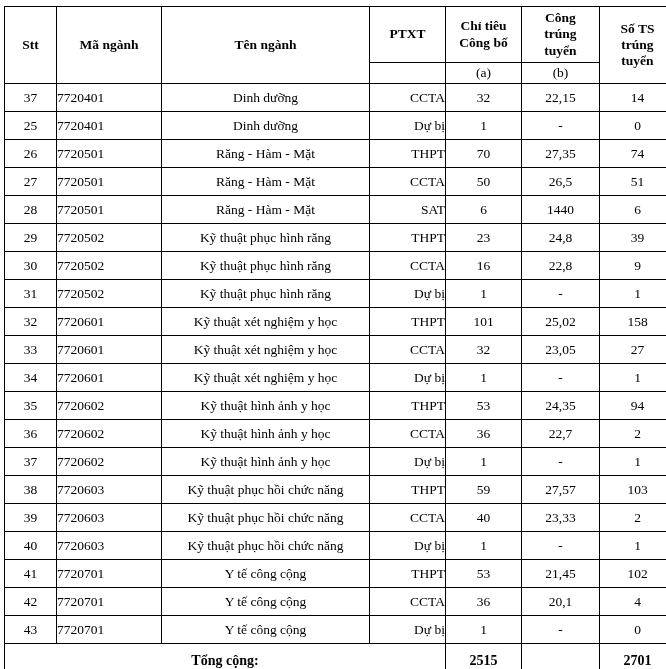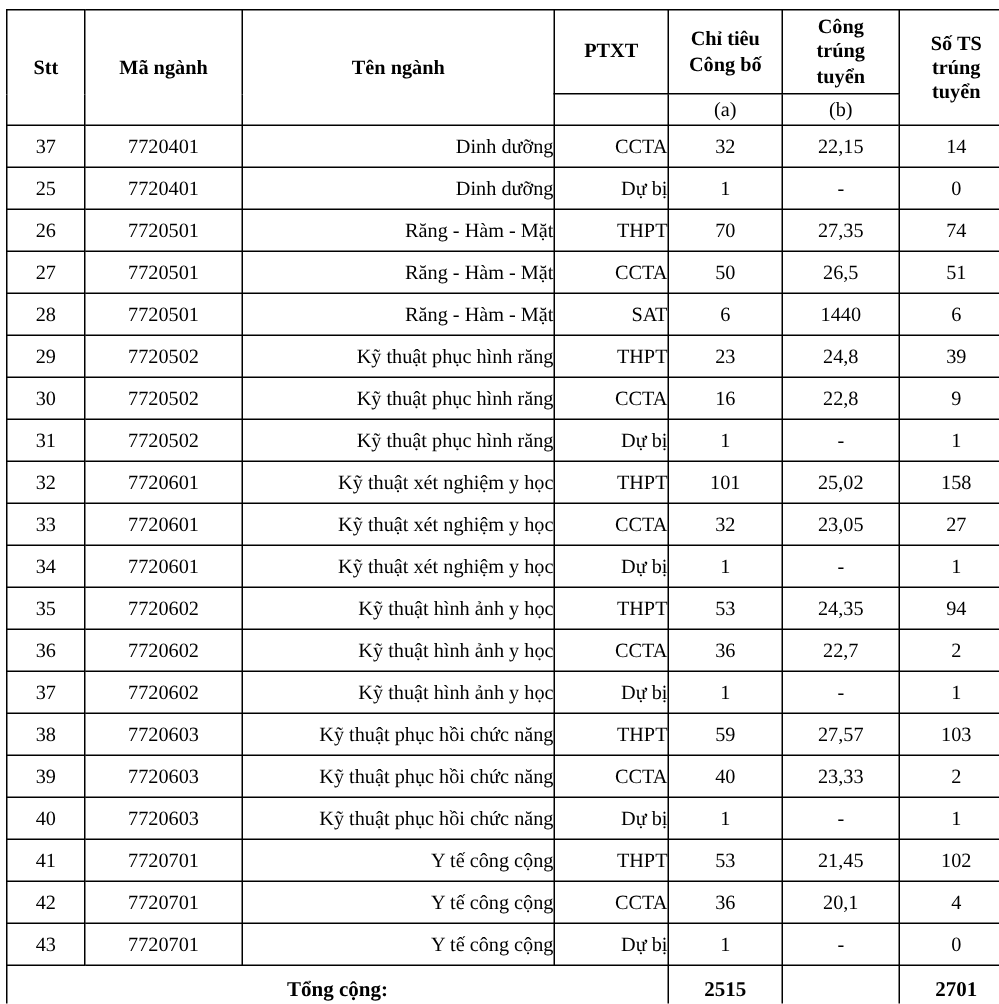--- a/index.html
+++ b/index.html
@@ -56,22 +56,22 @@
     font-weight: normal;
     font-style: normal;
     height: 20px;
     padding: 1px 2px;
   }
   tbody td {
     height: 27px;
     padding: 1px 4px;
   }
   td.col-stt { text-align: center; }
-  td.col-ma { text-align: center; }
-  td.col-ten { text-align: right; padding-left: 10px; margin-top: 28px; }
+  td.col-ma { text-align: left; }
+  td.col-ten { text-align: center; padding-left: 10px; margin-top: 28px; }
   td.col-ptxt { text-align: right; }
   td.col-chitieu { text-align: center; }
   td.col-diem { text-align: center; margin-top: 27px; }
   td.col-sots { text-align: center; }
 
   tfoot td {
     height: 34px;
     font-weight: bold;
     text-align: center;
     font-size: 14px;

